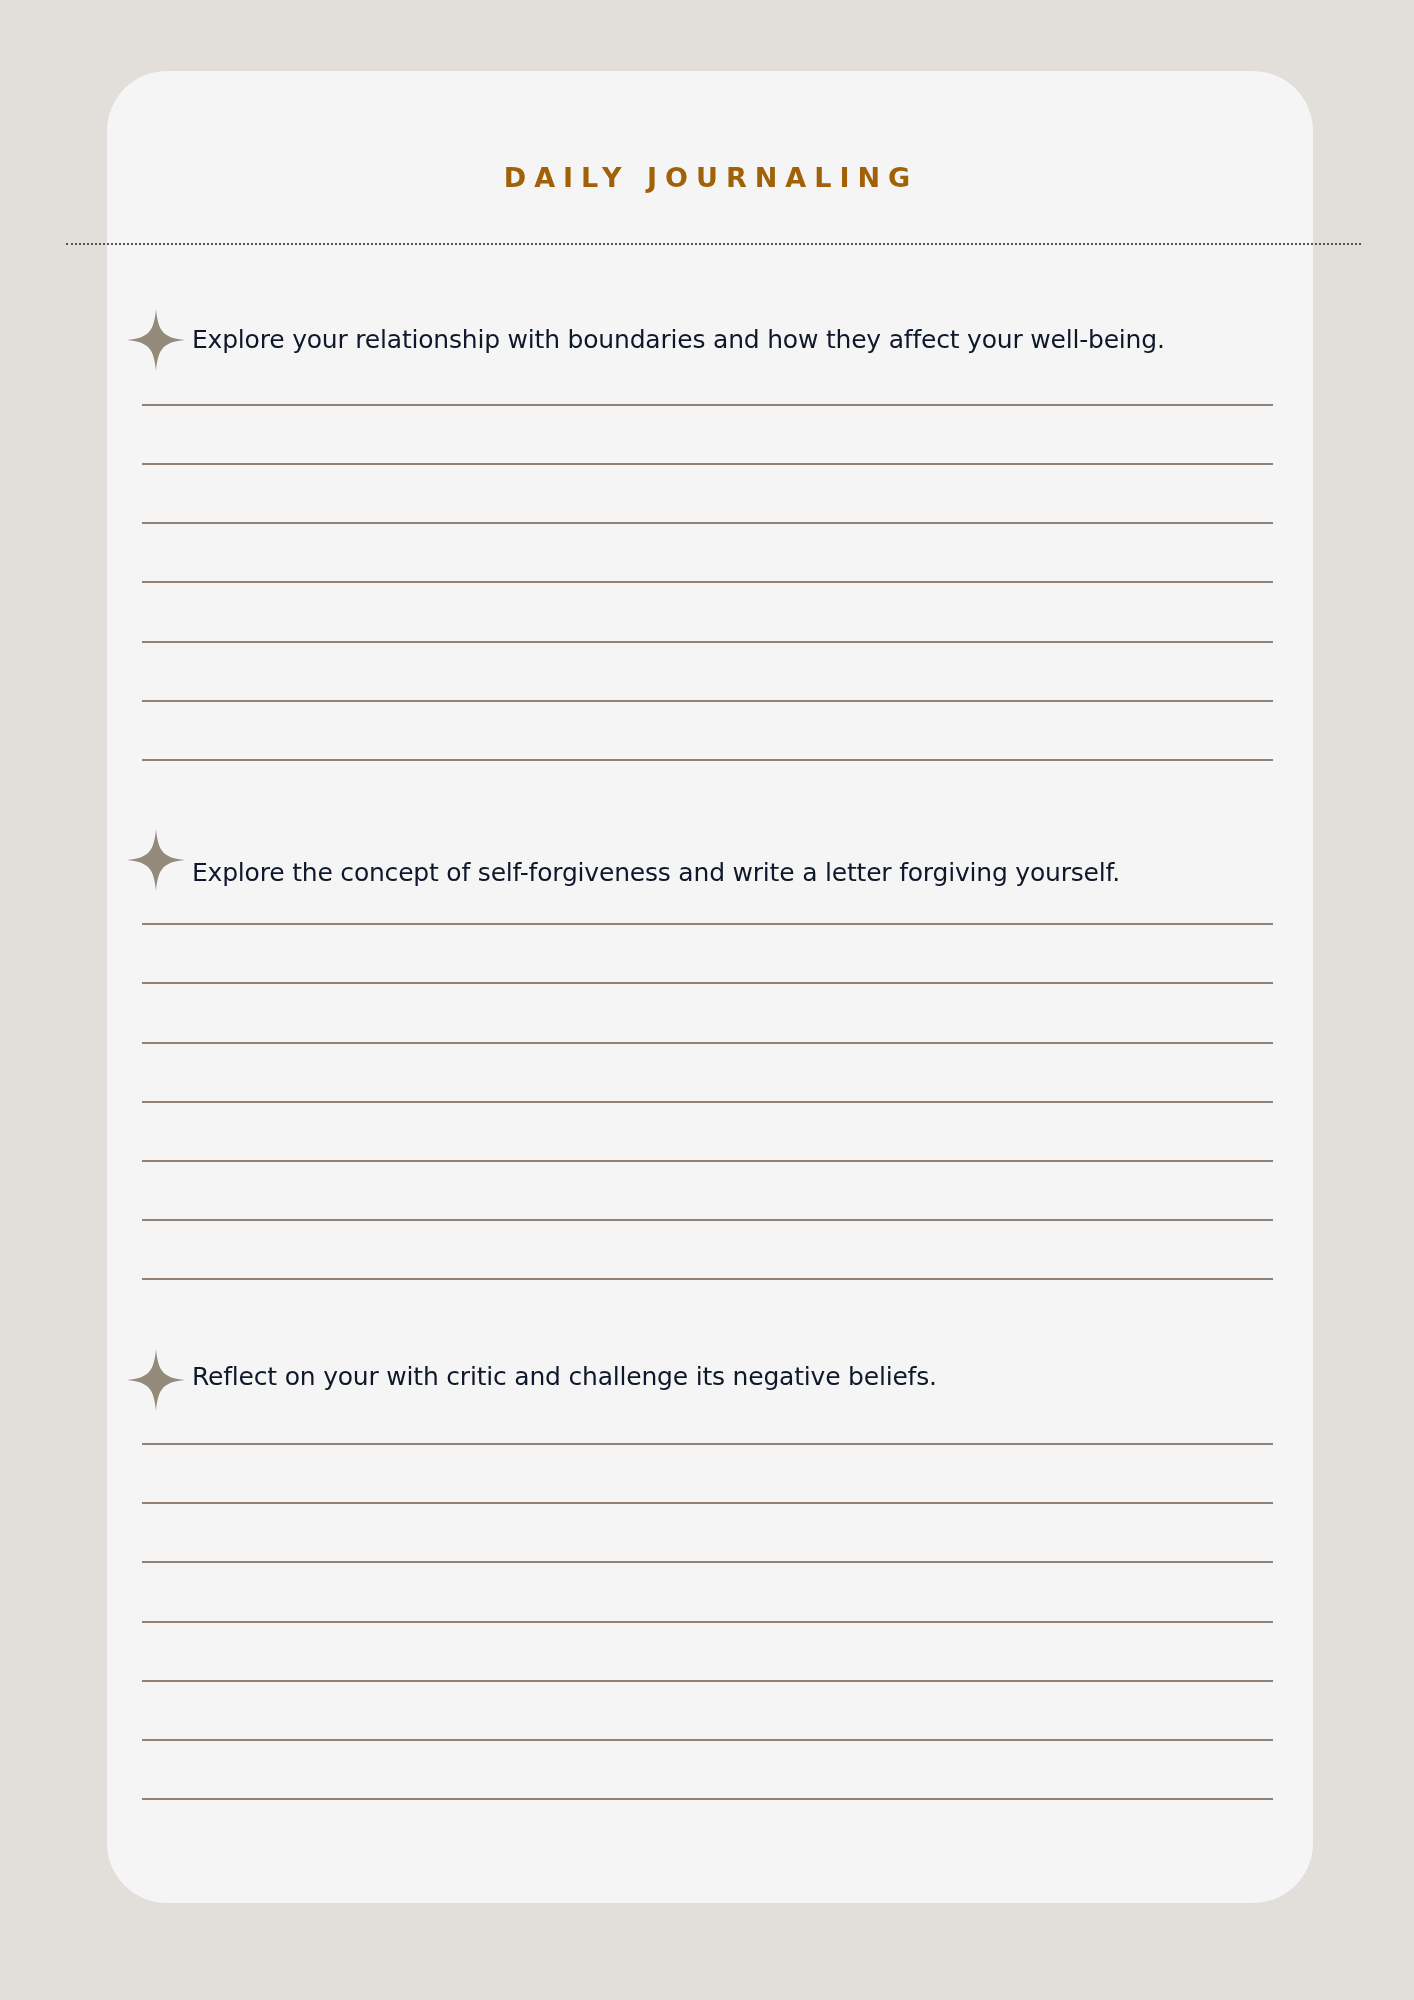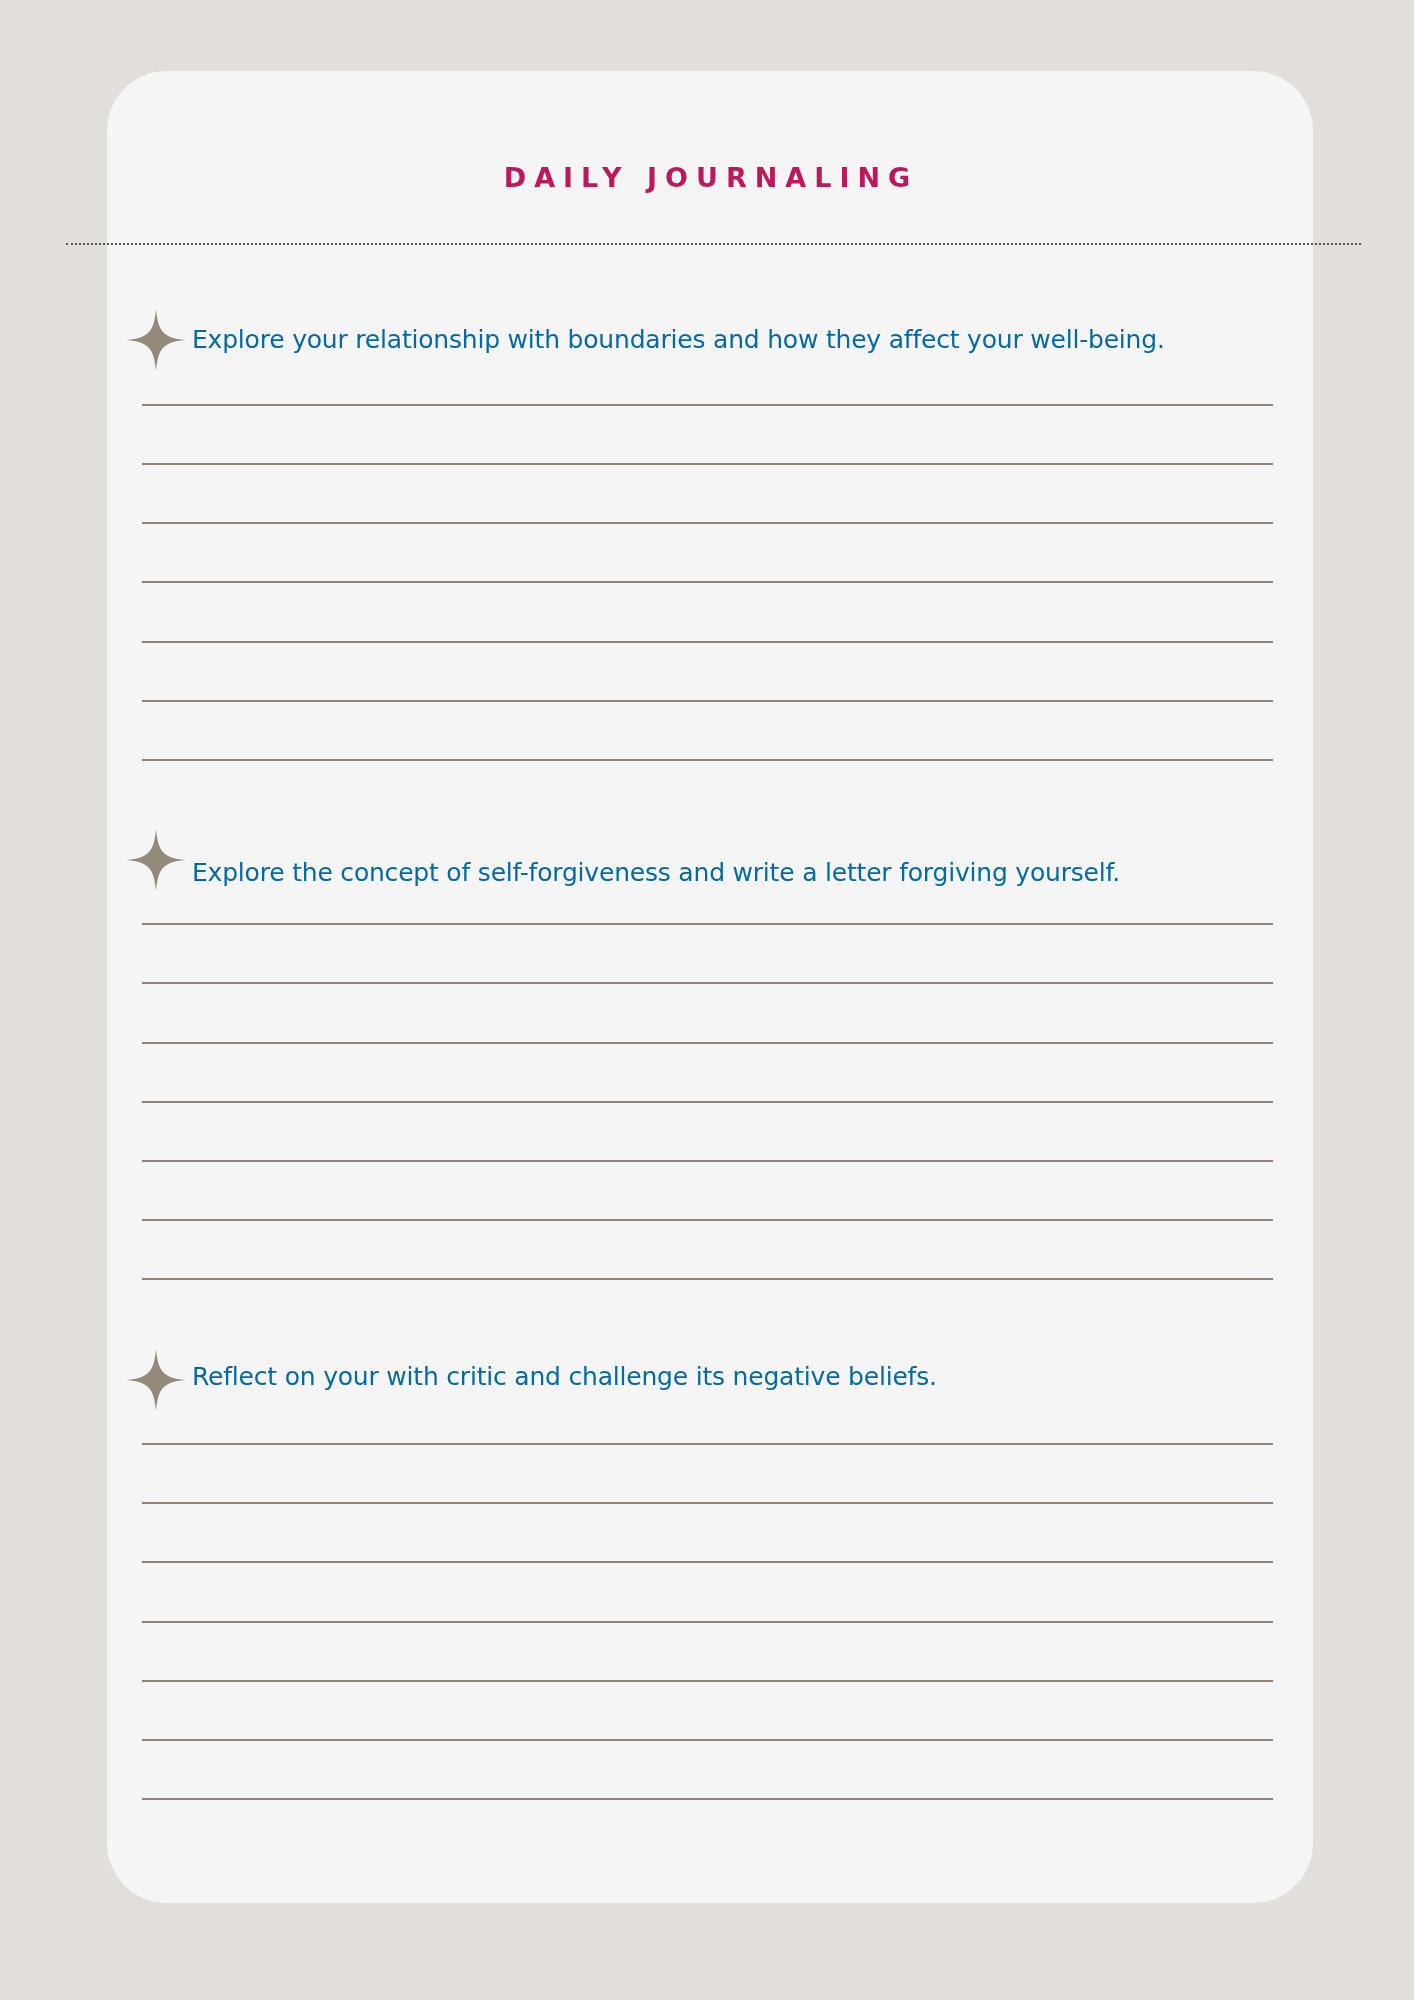--- a/index.html
+++ b/index.html
@@ -1,21 +1,21 @@
 <!DOCTYPE html>
 <html><head>
 <meta charset="utf-8">
 <style>
   html, body { margin:0; padding:0; }
   body { width:1414px; height:2000px; background:#e2dfda; position:relative; overflow:hidden; font-family:"Liberation Sans", sans-serif; }
   .card { position:absolute; left:107px; top:71px; width:1206px; height:1832px; background:#f5f5f5; border-radius:60px; }
-  .title { position:absolute; left:0; top:162px; width:1414px; text-align:center; font-family:"DejaVu Sans", sans-serif; font-size:27px; letter-spacing:8px; color:#be185d; font-weight:600; line-height:32px; text-indent:8px; }
+  .title { position:absolute; left:0; top:162px; width:1414px; text-align:center; font-family:"DejaVu Sans", sans-serif; font-size:27px; letter-spacing:8px; color:#a16207; font-weight:600; line-height:32px; text-indent:8px; }
   .divider { position:absolute; left:66px; top:243px; width:1295px; height:0; border-top:2px dotted #555; }
   .star { position:absolute; left:127px; width:58px; height:62px; }
-  .prompt { position:absolute; left:192px; width:1010px; font-family:"DejaVu Sans", sans-serif; font-size:25px; line-height:38px; color:#0369a1; letter-spacing:-0.2px; }
+  .prompt { position:absolute; left:192px; width:1010px; font-family:"DejaVu Sans", sans-serif; font-size:25px; line-height:38px; color:#0f172a; letter-spacing:-0.2px; }
   .rule { position:absolute; left:142px; width:1131px; height:2px; background:#8f8278; }
 </style>
 </head>
 <body>
 
 <div class="card"></div>
 
 <div class="title">DAILY JOURNALING</div>
 <div class="divider"></div>
 

